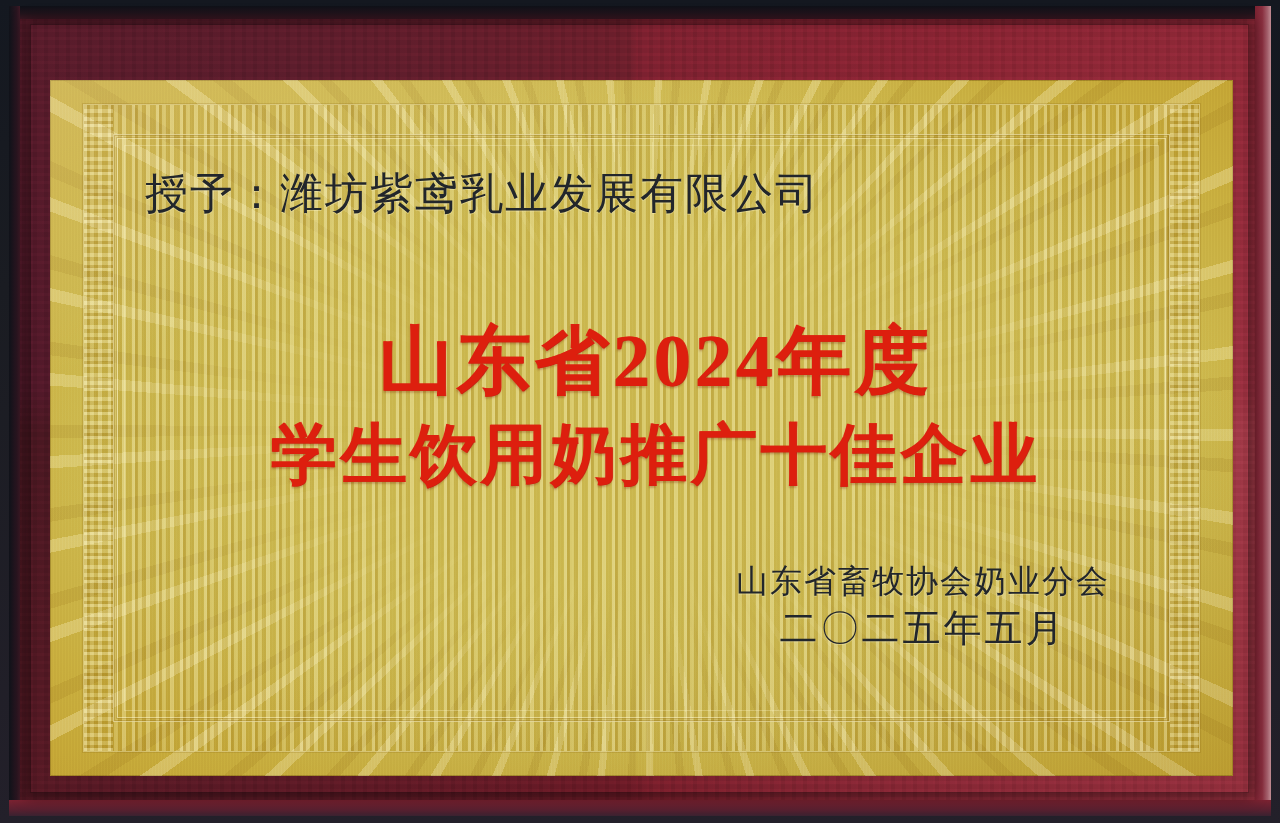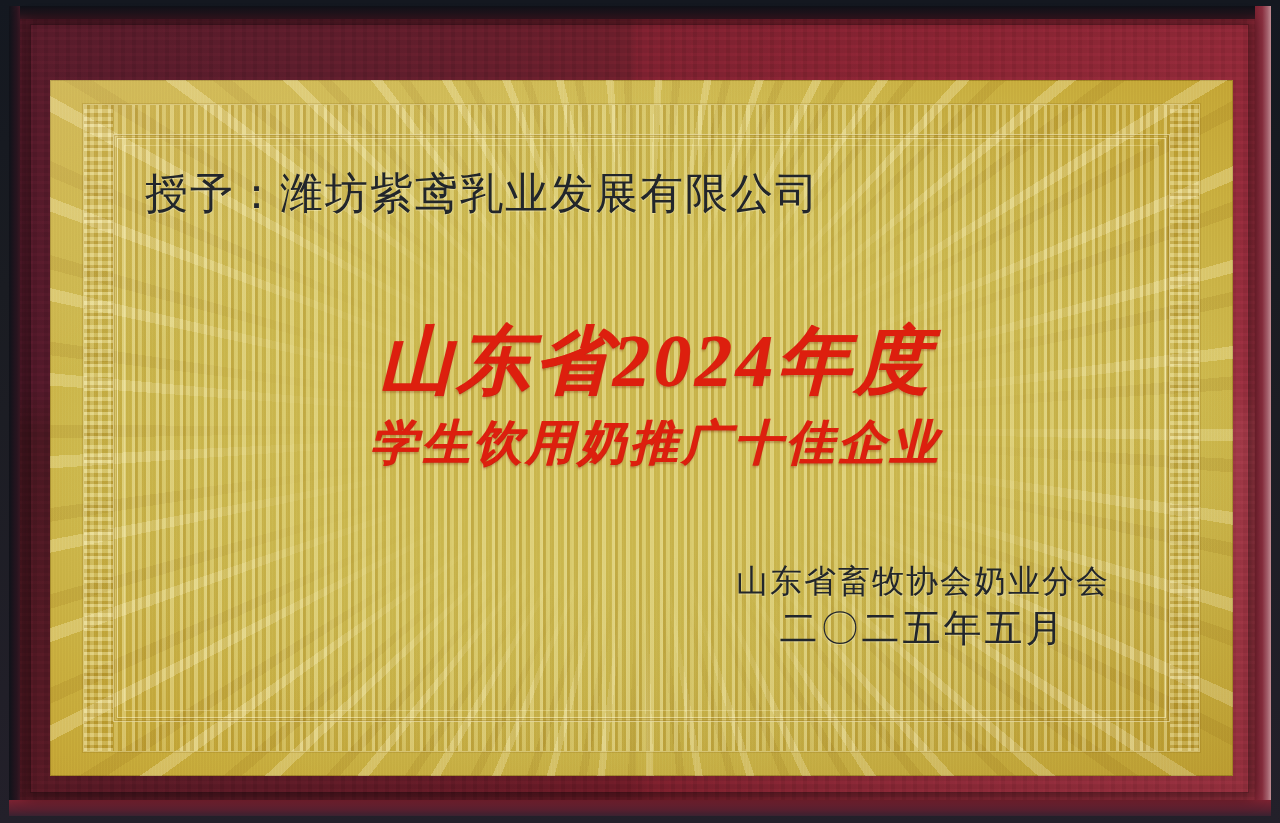--- a/index.html
+++ b/index.html
@@ -206,30 +206,29 @@
   }
   .title-block{
     position:absolute;
     left:0;right:0;top:232px;
     text-align:center;
   }
   .title-line{
     color:#dd1f0e;
     font-family:"Liberation Serif","DejaVu Serif",serif;
     font-weight:700;
-    font-style:italic;
     letter-spacing:4px;
     line-height:1.34;
     text-shadow:
       0 2px 2px rgba(110,20,6,.28),
       1px 0 0 rgba(221,31,14,.9);
     padding-left: 28px;
   }
   .title-line-1{font-size:74px;}
-  .title-line-2{font-size:48px;}
+  .title-line-2{font-size:66px;}
 
   .signature{
     position:absolute;
     right:123px;bottom:122px;
     text-align:center;
     color:#22262b;
   }
   .sig-org{
     font-size:32px;line-height:1.3;letter-spacing:2px;
     white-space:nowrap;

